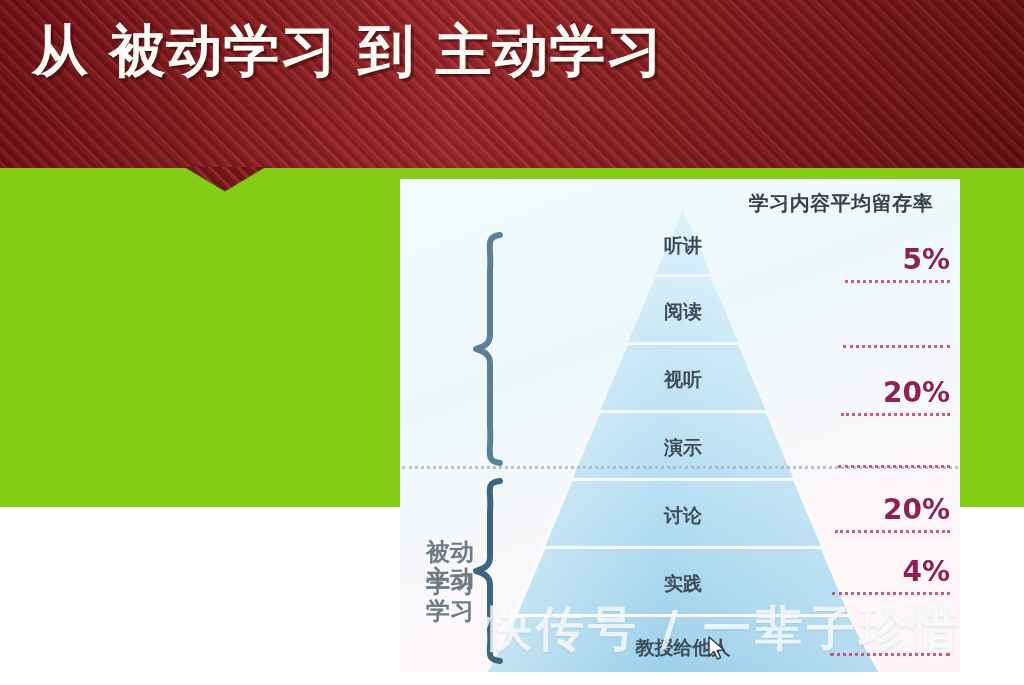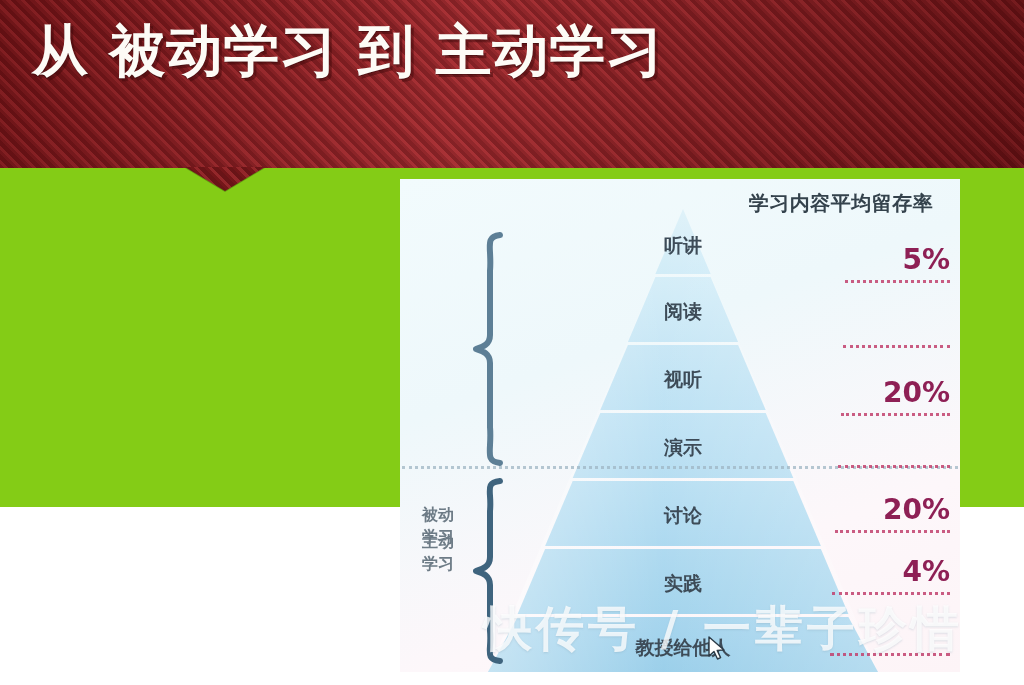--- a/index.html
+++ b/index.html
@@ -82,22 +82,22 @@
     font-size:28px;font-weight:700;color:#8e2055;
     letter-spacing:0px;text-align:right;width:120px;
   }
   .pct-rule{
     position:absolute;height:0;border-top:3px dotted #c2416e;
     opacity:.85;
   }
 
   
   .group-label{
-    position:absolute;width:72px;text-align:center;
-    color:#6d7b86;font-weight:700;font-size:16px;line-height:1.35;
+    position:absolute;width:72px;text-align:right;
+    color:#6d7b86;font-weight:700;font-size:24px;line-height:1.35;margin-top:32px;
   }
   .brace{position:absolute;}
 
   
   .mid-divider{
     position:absolute;left:2px;top:287px;width:556px;height:0;
     border-top:3px dotted #9fb6c4;opacity:.75;
   }
 
   

